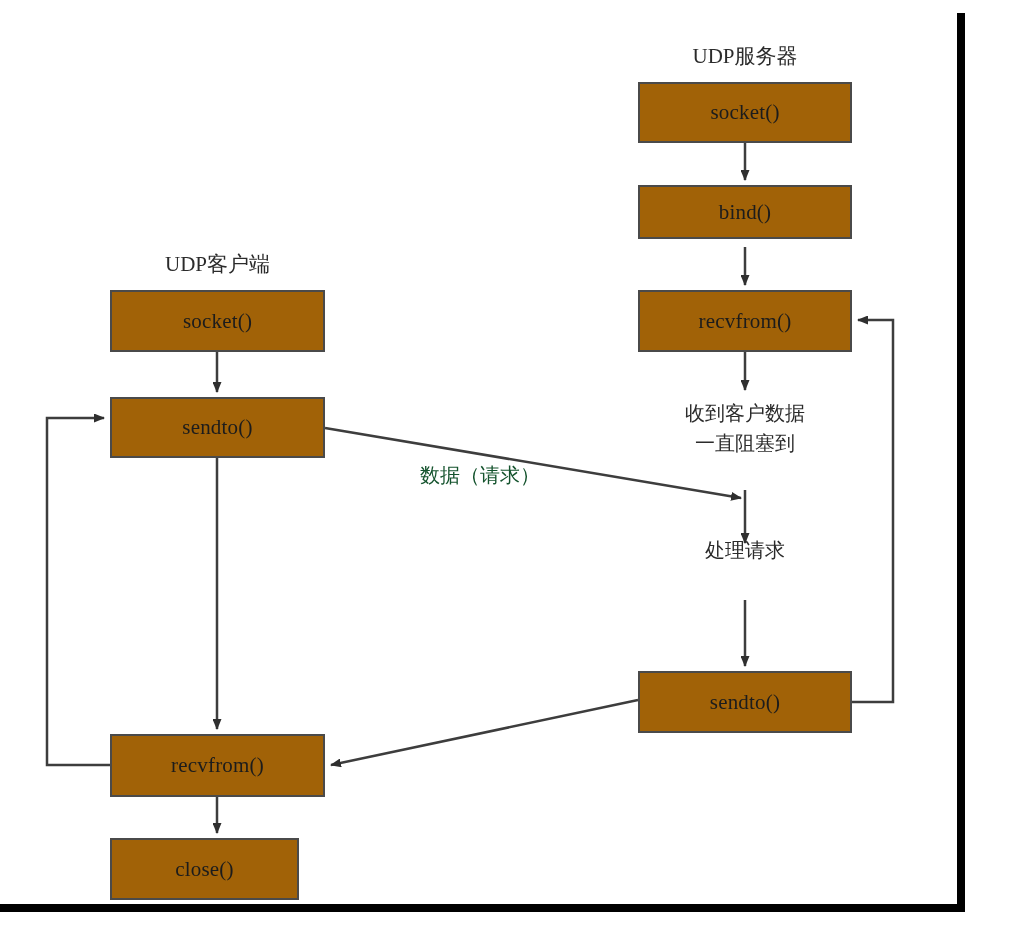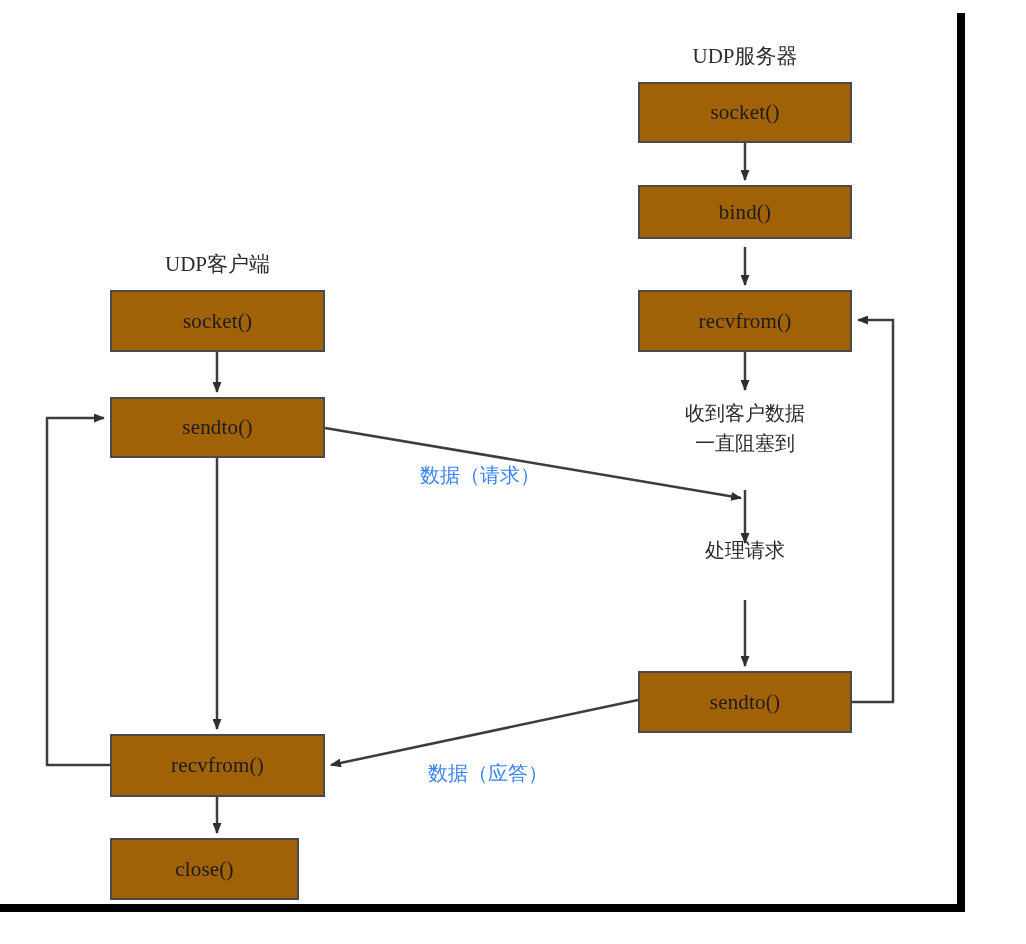--- a/index.html
+++ b/index.html
@@ -48,21 +48,21 @@
     text-align: center;
     color: #2b2b2b;
     font-size: 20px;
     line-height: 30px;
     font-family: "Liberation Serif", "DejaVu Serif", serif;
     white-space: nowrap;
   }
   .edge-label {
     position: absolute;
     text-align: center;
-    color: #3b82f6;
+    color: #14532d;
     font-size: 20px;
     font-family: Liberation Mono, monospace;
     white-space: nowrap;
   }
   .frame-right {
     position: absolute;
     background: #000000;
   }
   .frame-bottom {
     position: absolute;
@@ -130,18 +130,17 @@
     <div>收到客户数据</div>
     <div>一直阻塞到</div>
   </div>
 
   <div class="note-text" style="left:625px; top:535px; width:240px;">
     <div>处理请求</div>
   </div>
 
   <div class="edge-label" style="left:370px; top:462px; width:220px;">数据（请求）</div>
 
-  <div class="edge-label" style="left:378px; top:760px; width:220px;">数据（应答）</div>
 
   <div class="frame-right" style="left:957px; top:13px; width:8px; height:899px;"></div>
   <div class="frame-bottom" style="left:0px; top:904px; width:965px; height:8px;"></div>
 
 </div>
 
 </body></html>

